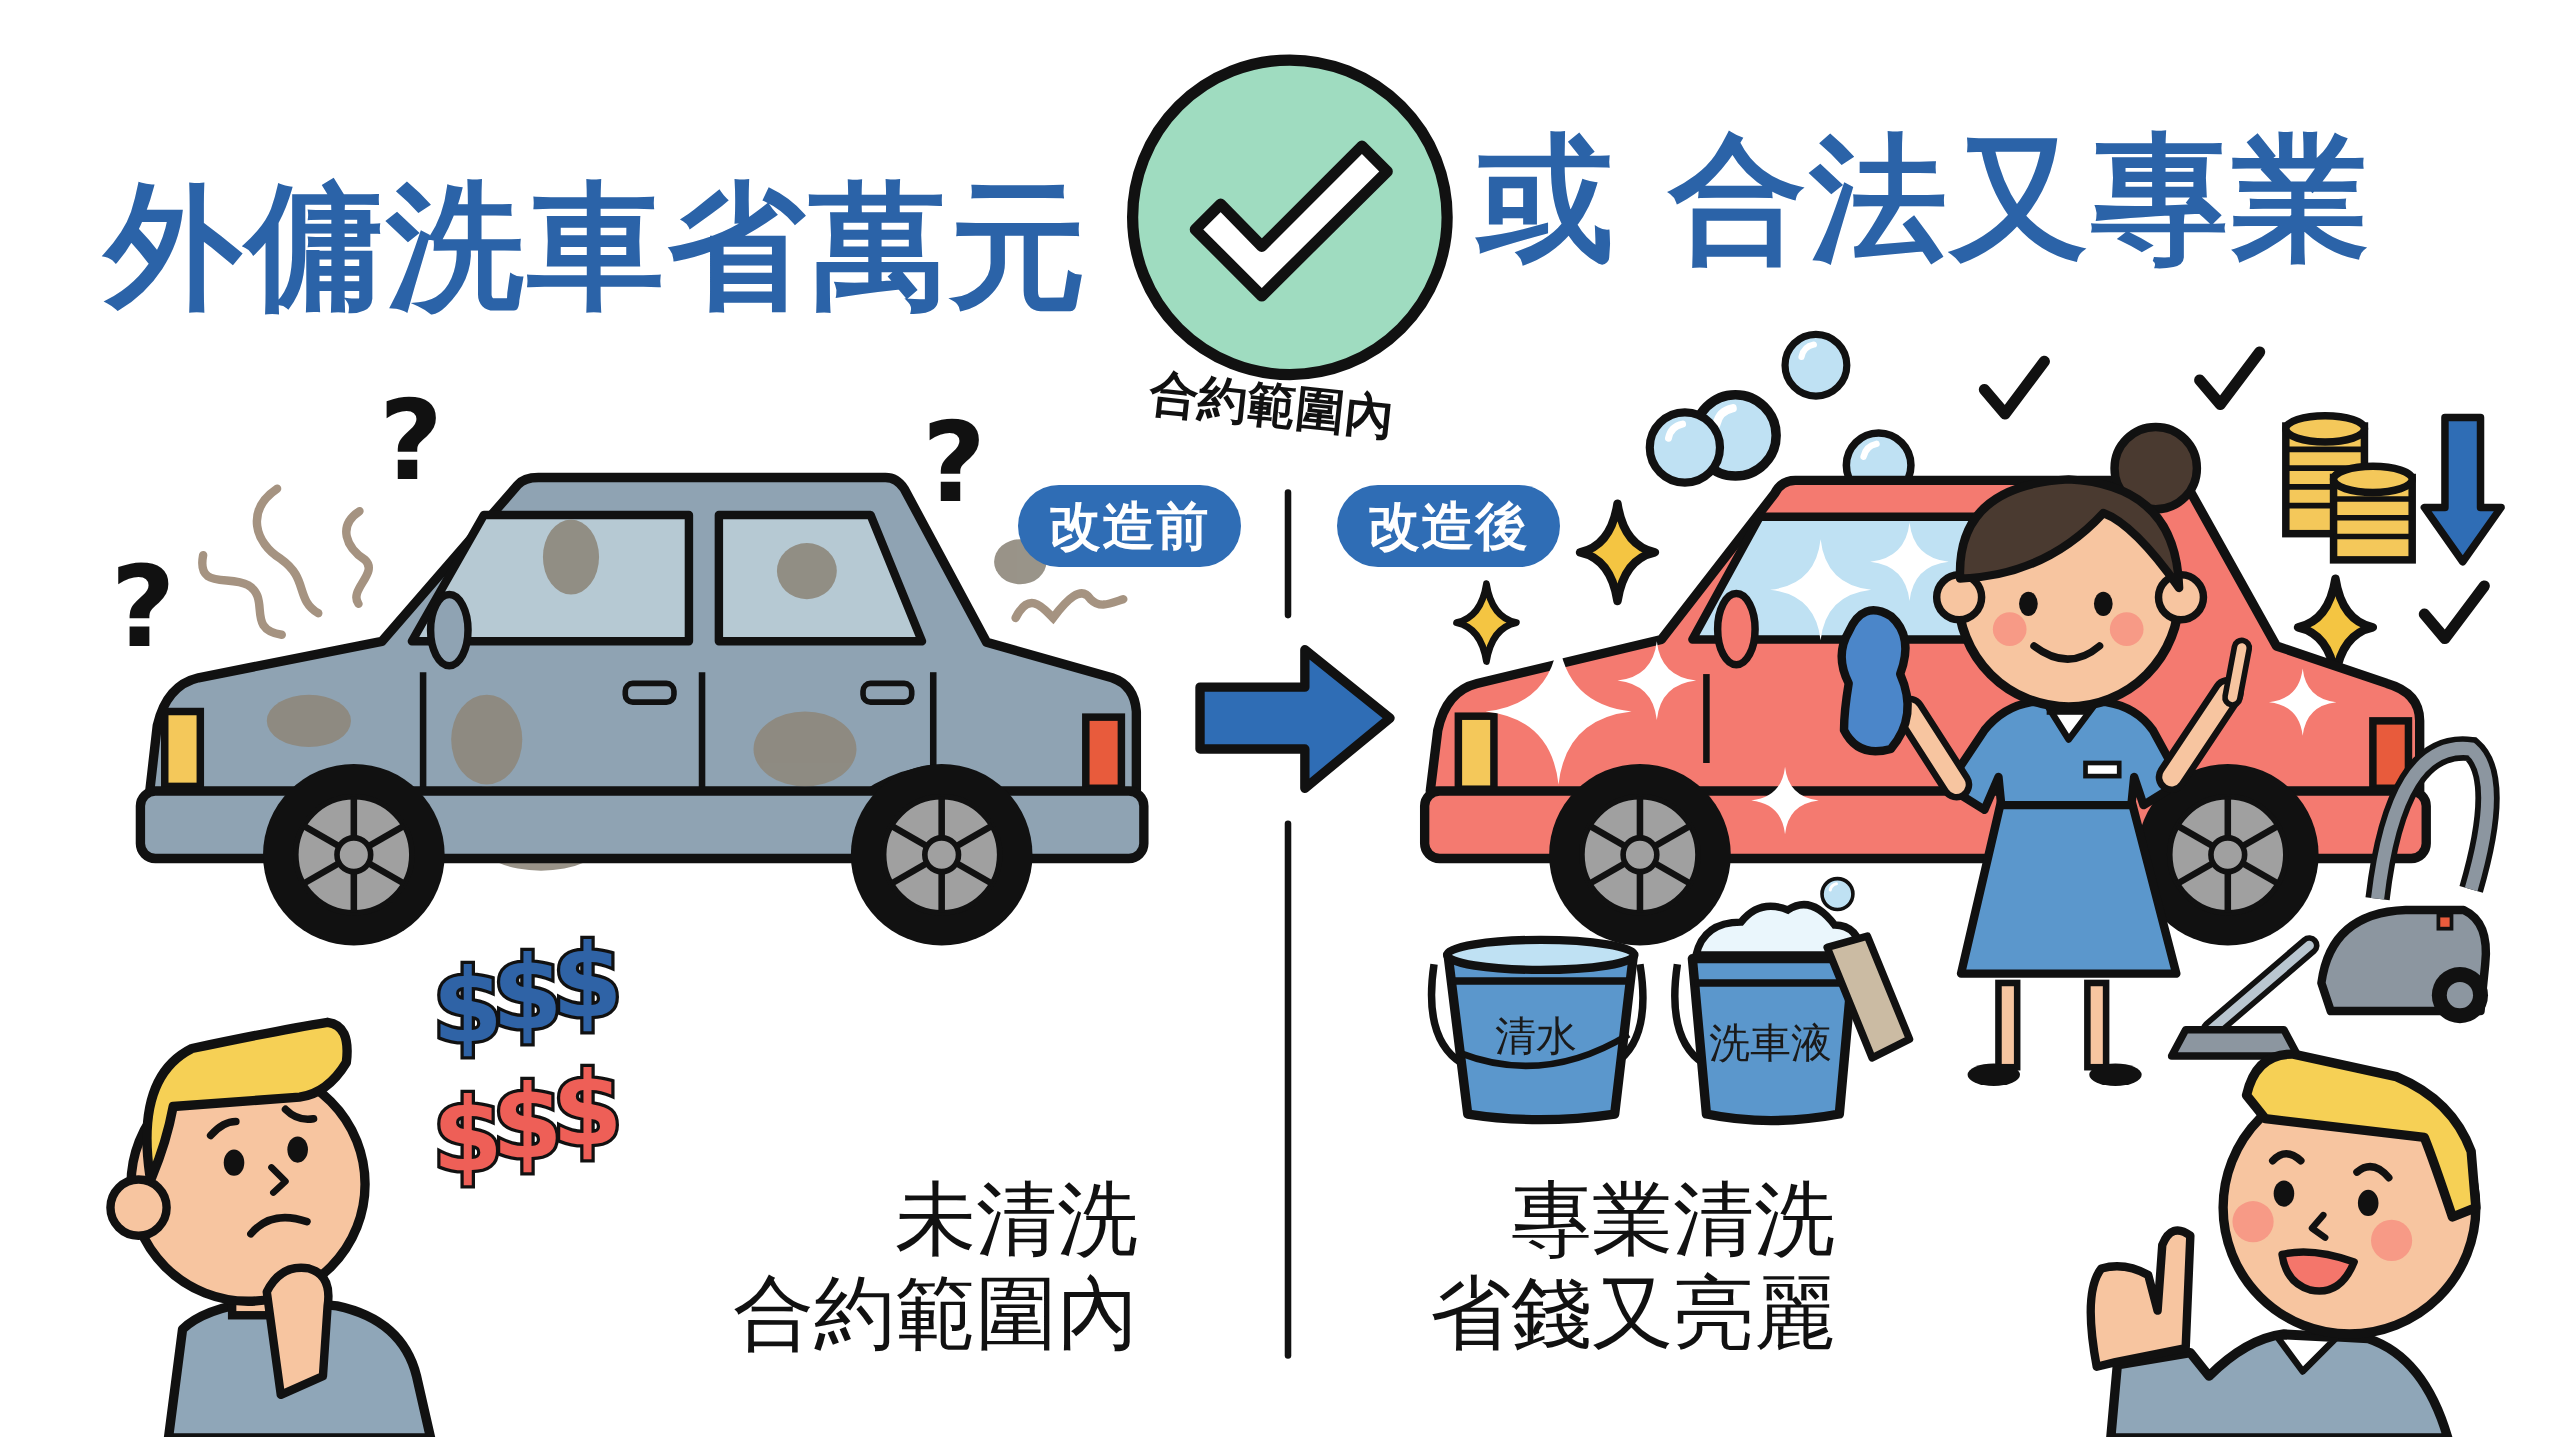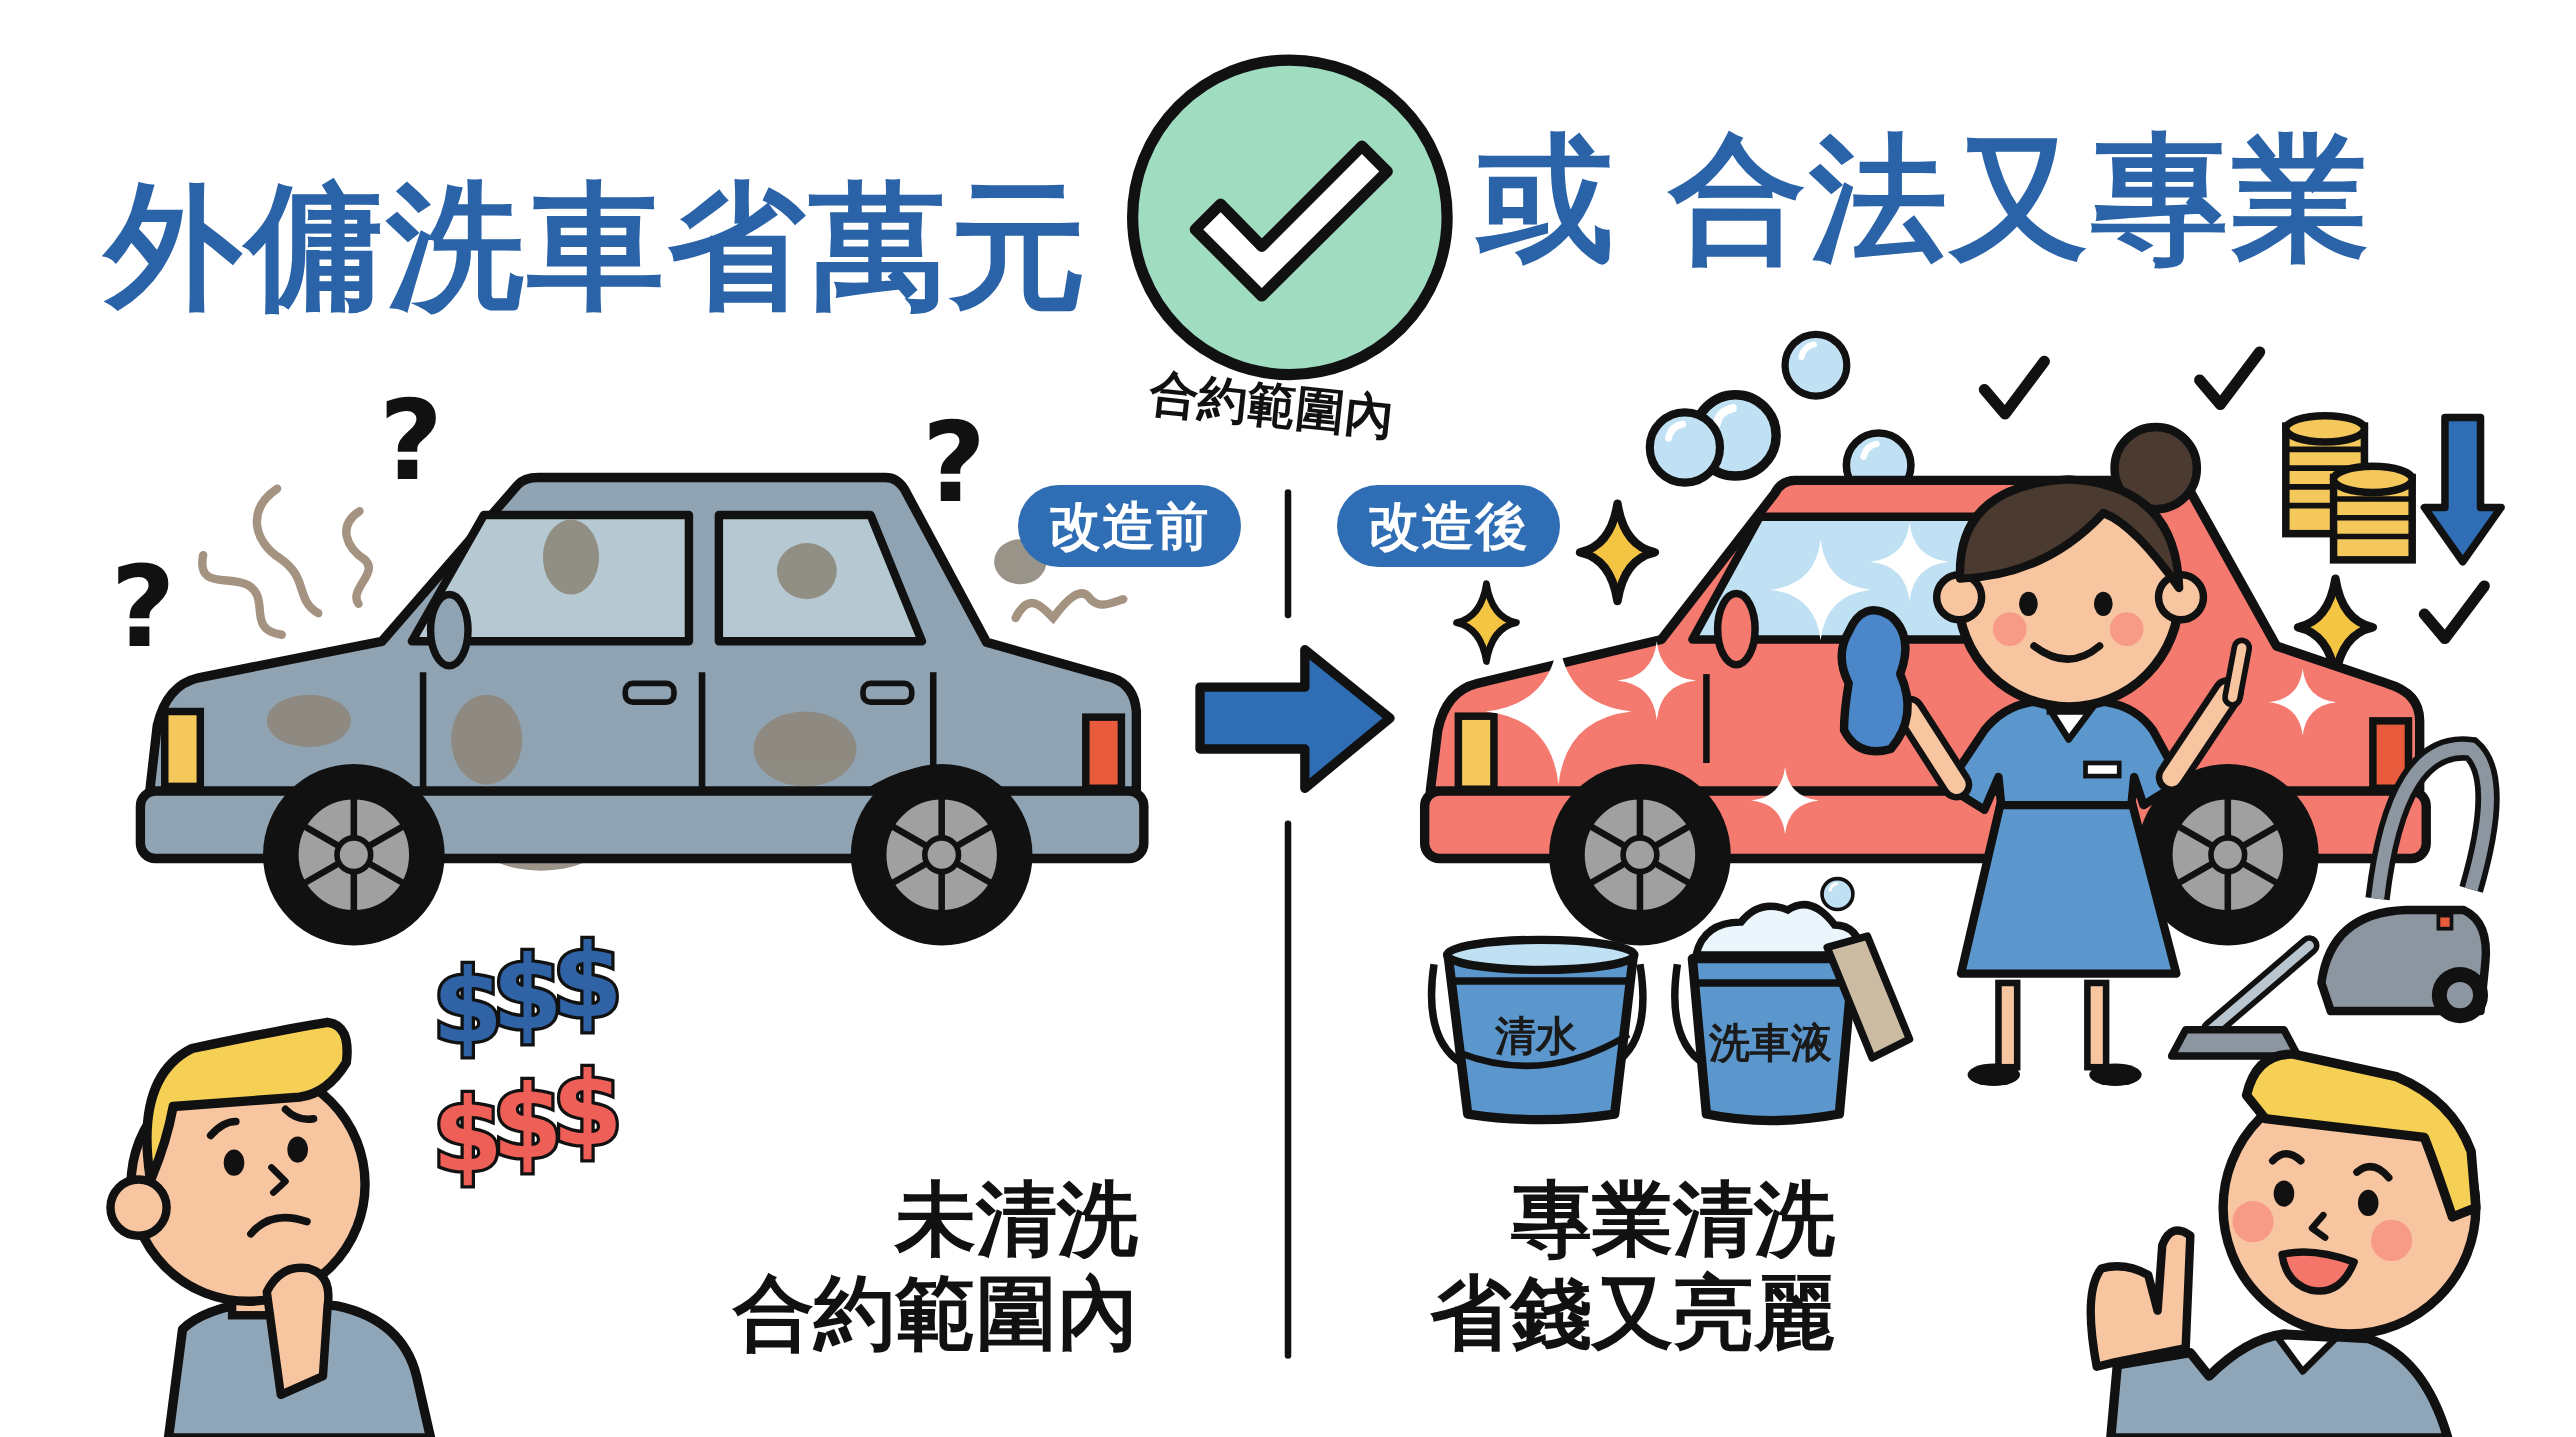--- a/index.html
+++ b/index.html
@@ -3,24 +3,24 @@
 <meta charset="utf-8">
 <style>
   html,body{margin:0;padding:0;background:#ffffff;}
   body{width:2576px;height:1438px;position:relative;overflow:hidden;font-family:"DejaVu Sans","Liberation Sans",sans-serif;}
   .canvas{position:absolute;left:0;top:0;width:2576px;height:1438px;}
   svg.art{position:absolute;left:0;top:0;width:2576px;height:1438px;}
   .title{position:absolute;top:124px;font-weight:bold;color:#2b63a8;font-size:137px;line-height:150px;letter-spacing:3.7px;white-space:nowrap;font-family:"DejaVu Sans",sans-serif;}
   .title.left{left:105px;margin-top:48px;}
   .title.right{left:1477px;}
   .pill{position:absolute;height:82px;width:223px;border-radius:41px;background:#2f6db5;color:#fff;font-weight:bold;font-size:52px;line-height:82px;text-align:center;letter-spacing:1.9px;font-family:"DejaVu Sans",sans-serif;margin-top:8px;}
-  .caption{position:absolute;font-weight:bold;color:#111;font-size:81px;line-height:94px;white-space:nowrap;font-family:"DejaVu Sans",sans-serif;}
+  .caption{position:absolute;font-weight:normal;color:#111;font-size:81px;line-height:94px;white-space:nowrap;font-family:"DejaVu Sans",sans-serif;}
   .caption.left{right:1438px;text-align:right;top:1172px;}
   .caption.right{left:1430px;text-align:right;top:1172px;}
-  .bucket-label{position:absolute;font-size:41px;font-weight:bold;color:#1a1a1a;white-space:nowrap;font-family:"DejaVu Sans",sans-serif;}
+  .bucket-label{position:absolute;font-size:41px;font-weight:normal;color:#1a1a1a;white-space:nowrap;font-family:"DejaVu Sans",sans-serif;}
   .arc-label{position:absolute;left:1149px;top:373px;font-size:49px;font-weight:bold;color:#111;font-family:"DejaVu Sans",sans-serif;}
 </style>
 </head>
 <body>
 
 <div class="canvas">
 
   <svg class="art" viewBox="0 0 2752 1536" xmlns="http://www.w3.org/2000/svg">
     <defs>
       <g id="dollar">

